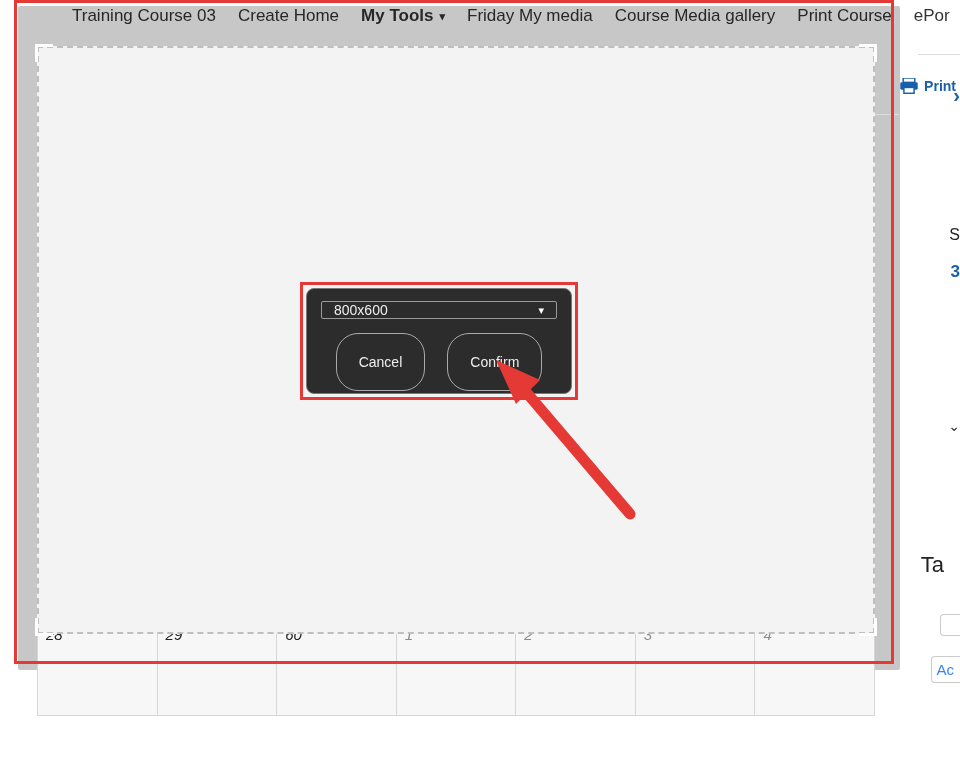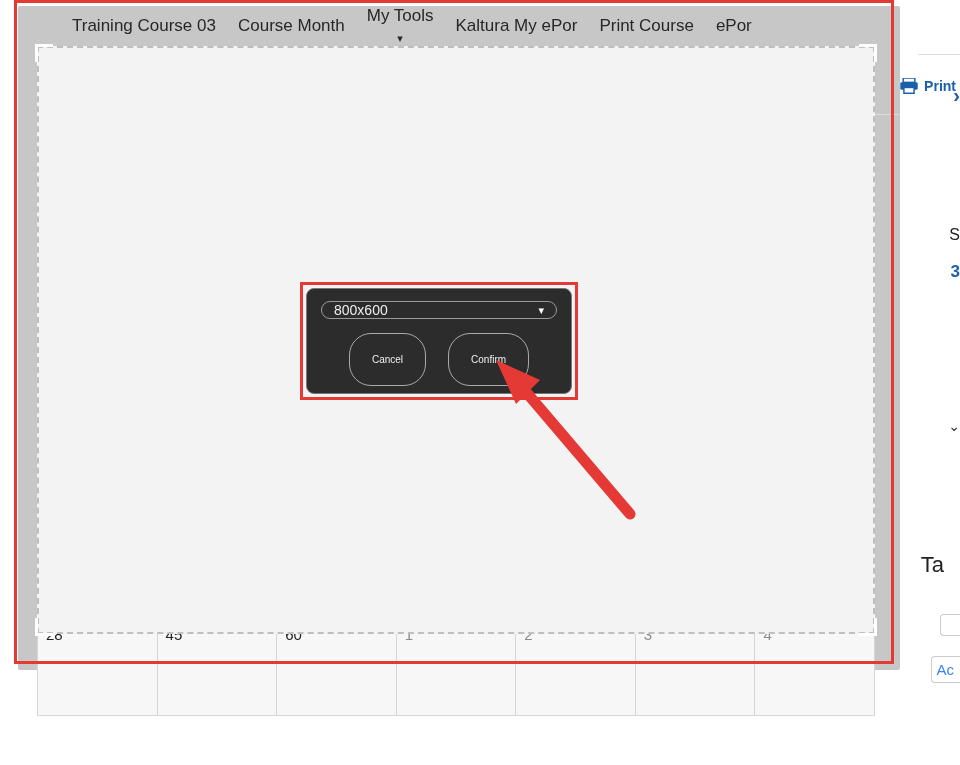--- a/index.html
+++ b/index.html
@@ -1,20 +1,20 @@
 <!DOCTYPE html>
 <html><head>
 <meta charset="utf-8">
 <style>
   * { box-sizing: border-box; margin: 0; padding: 0; font-family: -apple-system, BlinkMacSystemFont, "Segoe UI", Arial, sans-serif; }
   body { background: #fff; color: #222; width: 960px; height: 765px; overflow: hidden; position: relative; }
 
   .nav { display: flex; gap: 22px; padding: 6px 72px 10px; font-size: 17px; color: #333; align-items:center; white-space: nowrap; }
   .nav-item { cursor: pointer; }
-  .nav-item.dd { display:flex; align-items:center; gap:6px; font-weight:400;flex-direction:column; }
+  .nav-item.dd { display:flex; align-items:center; gap:6px; font-weight:700; }
   .dd-caret { font-size:11px; }
 
   .red-outline { position:absolute; left:14px; top:0px; width:880px; height:664px; border:3px solid #e53935; pointer-events:none; z-index:30; }
   .shadow { position:absolute; left:18px; top:6px; width:882px; height:664px; background:rgba(0,0,0,0.22); border-radius:2px; z-index:0;}
 
   .snapshot { position:absolute; left:37px; top:46px; width:838px; height:588px; border:2px dashed #bfbfbf; z-index:2; background:#f3f3f3; }
   .corner { position:absolute; width:18px; height:18px; border:3px solid #fff; z-index:3; }
   .corner.tl { left:-4px; top:-4px; border-right:none; border-bottom:none; }
   .corner.tr { right:-4px; top:-4px; border-left:none; border-bottom:none; }
   .corner.bl { left:-4px; bottom:-4px; border-right:none; border-top:none; }
@@ -39,57 +39,58 @@
   .course-pill { margin-left:auto; display:flex; align-items:center; gap:8px; color:#1a5faa; font-weight:700; font-size:18px; cursor:pointer;}
   .dot { width:9px; height:9px; background:#3fa33f; border-radius:50%; display:inline-block;}
   .caret-down { font-size:13px; color:#444; font-weight:400; margin-left:6px;}
 
   .btn-row { display:flex; gap:12px; padding:8px 30px 18px; }
   .btn { border:1px solid #c6c6c6; background:#f3f3f3; border-radius:4px; padding:10px 20px; font-size:14px; cursor:pointer; font-weight:600; color:#222;}
   .btn.primary { background:#1a6fc9; color:#fff; border:1px solid #1a6fc9; }
 
   .cal-table { width:838px; border-collapse:collapse; margin-left:0px;}
   .cal-table th { border:1px solid #d6d6d6; background:#f3f3f3; padding:12px 4px; font-size:15px; color:#222; font-weight:700; width:14.28%;}
-  .cal-table td { border:1px solid #d6d6d6; background:#f7f7f7; height:96px; vertical-align:top; padding:6px 8px; width:14.28%; font-size:15px; color:#222;}
+  .cal-table td { border:1px solid #d6d6d6; background:#f7f7f7; height:96px; vertical-align:top; padding:6px 8px; width:14.28%; font-size:15px; color:#222;font-style:italic;}
   .cal-table td.dim { color:#8b8b8b; }
   .cal-table td.today { background:#e3e3e3;}
   .cal-table tr.short td { height:48px; }
   .event-chip { display:inline-block; background:#9be29d; border:1px solid #3b8f3b; padding:2px 4px; font-size:13px; margin-top:16px; border-radius:2px; white-space:nowrap; overflow:hidden; max-width:100%;}
 
   
   .dialog-outline { position:absolute; left:300px; top:282px; width:278px; height:118px; border:3px solid #e53935; z-index:45; pointer-events:none;}
   .dialog { position:absolute; left:306px; top:288px; width:266px; height:106px; background:#2c2c2c; border:1px solid #777; border-radius:8px; z-index:44; padding:12px 14px; display:flex; flex-direction:column; gap:14px;}
-  .select-box { border:1px solid #9a9a9a; border-radius:11px; height:22px; display:flex; align-items:center; justify-content:space-between; padding:0 12px; color:#eee; font-size:14px; background:#2c2c2c;}
+  .select-box { border:1px solid #9a9a9a; border-radius:2px; height:22px; display:flex; align-items:center; justify-content:space-between; padding:0 12px; color:#eee; font-size:14px; background:#2c2c2c;}
   .select-caret { color:#fff; font-size:11px;}
   .dialog-btns { display:flex; justify-content:center; gap:22px;}
-  .dialog-btn { border:1.5px solid #aaa; border-radius:22px; padding:20px 22px; color:#eee; font-size:10px; background:transparent; cursor:pointer;}
+  .dialog-btn { border:1.5px solid #aaa; border-radius:22px; padding:20px 22px; color:#eee; font-size:14px; background:transparent; cursor:pointer;}
 
   
   .arrow-svg { position:absolute; left:480px; top:354px; width:170px; height:170px; z-index:46; pointer-events:none;}
 
   .side-text { position:absolute; right:0; top:226px; font-size:16px; color:#222; z-index:5;}
   .side-num { position:absolute; right:0; top:262px; font-size:17px; color:#1a5faa; font-weight:700; z-index:5;}
   .side-ta { position:absolute; right:16px; top:552px; font-size:22px; color:#222; z-index:5;}
   .side-ac { position:absolute; right:0; top:656px; font-size:15px; color:#3b82f6; border:1px solid #ccc; padding:4px 6px 4px 4px; border-radius:4px 0 0 4px; z-index:5; border-right:none;}
   .side-box { position:absolute; right:0; top:614px; width:20px; height:22px; border:1px solid #ccc; border-right:none; border-radius:4px 0 0 4px; z-index:5;}
   .right-caret { position:absolute; right:0px; top:84px; color:#1a5faa; font-size:20px; font-weight:700; z-index:6;}
   .bar-line { position:absolute; right:0px; top:54px; height:1px; width:42px; background:#ddd; z-index:6;}
   .right-caret2 { position:absolute; right:0px; top:418px; color:#333; font-size:14px; z-index:6;}
 </style>
 </head>
 <body>
 
 <div class="nav">
   <span class="nav-item">Training Course 03</span>
-  <span class="nav-item">Course Month</span>
+  <span class="nav-item">Create Home</span>
   <span class="nav-item dd">
     <span>My Tools</span>
     <span class="dd-caret">▾</span>
   </span>
-  <span class="nav-item">Kaltura My ePor</span>
+  <span class="nav-item">Friday My media</span>
+  <span class="nav-item">Course Media gallery</span>
   <span class="nav-item">Print Course</span>
   <span class="nav-item">ePor</span>
 </div>
 
 <div class="bar-line"></div>
 
 <div class="shadow"></div>
 <div class="red-outline"></div>
 
 <div class="snapshot">
@@ -241,21 +242,21 @@
           </td>
           <td>
             <div>27</div>
           </td>
         </tr>
         <tr>
           <td>
             <div>28</div>
           </td>
           <td>
-            <div>45</div>
+            <div>29</div>
           </td>
           <td>
             <div>60</div>
           </td>
           <td class="dim">
             <div>1</div>
           </td>
           <td class="dim">
             <div>2</div>
           </td>

